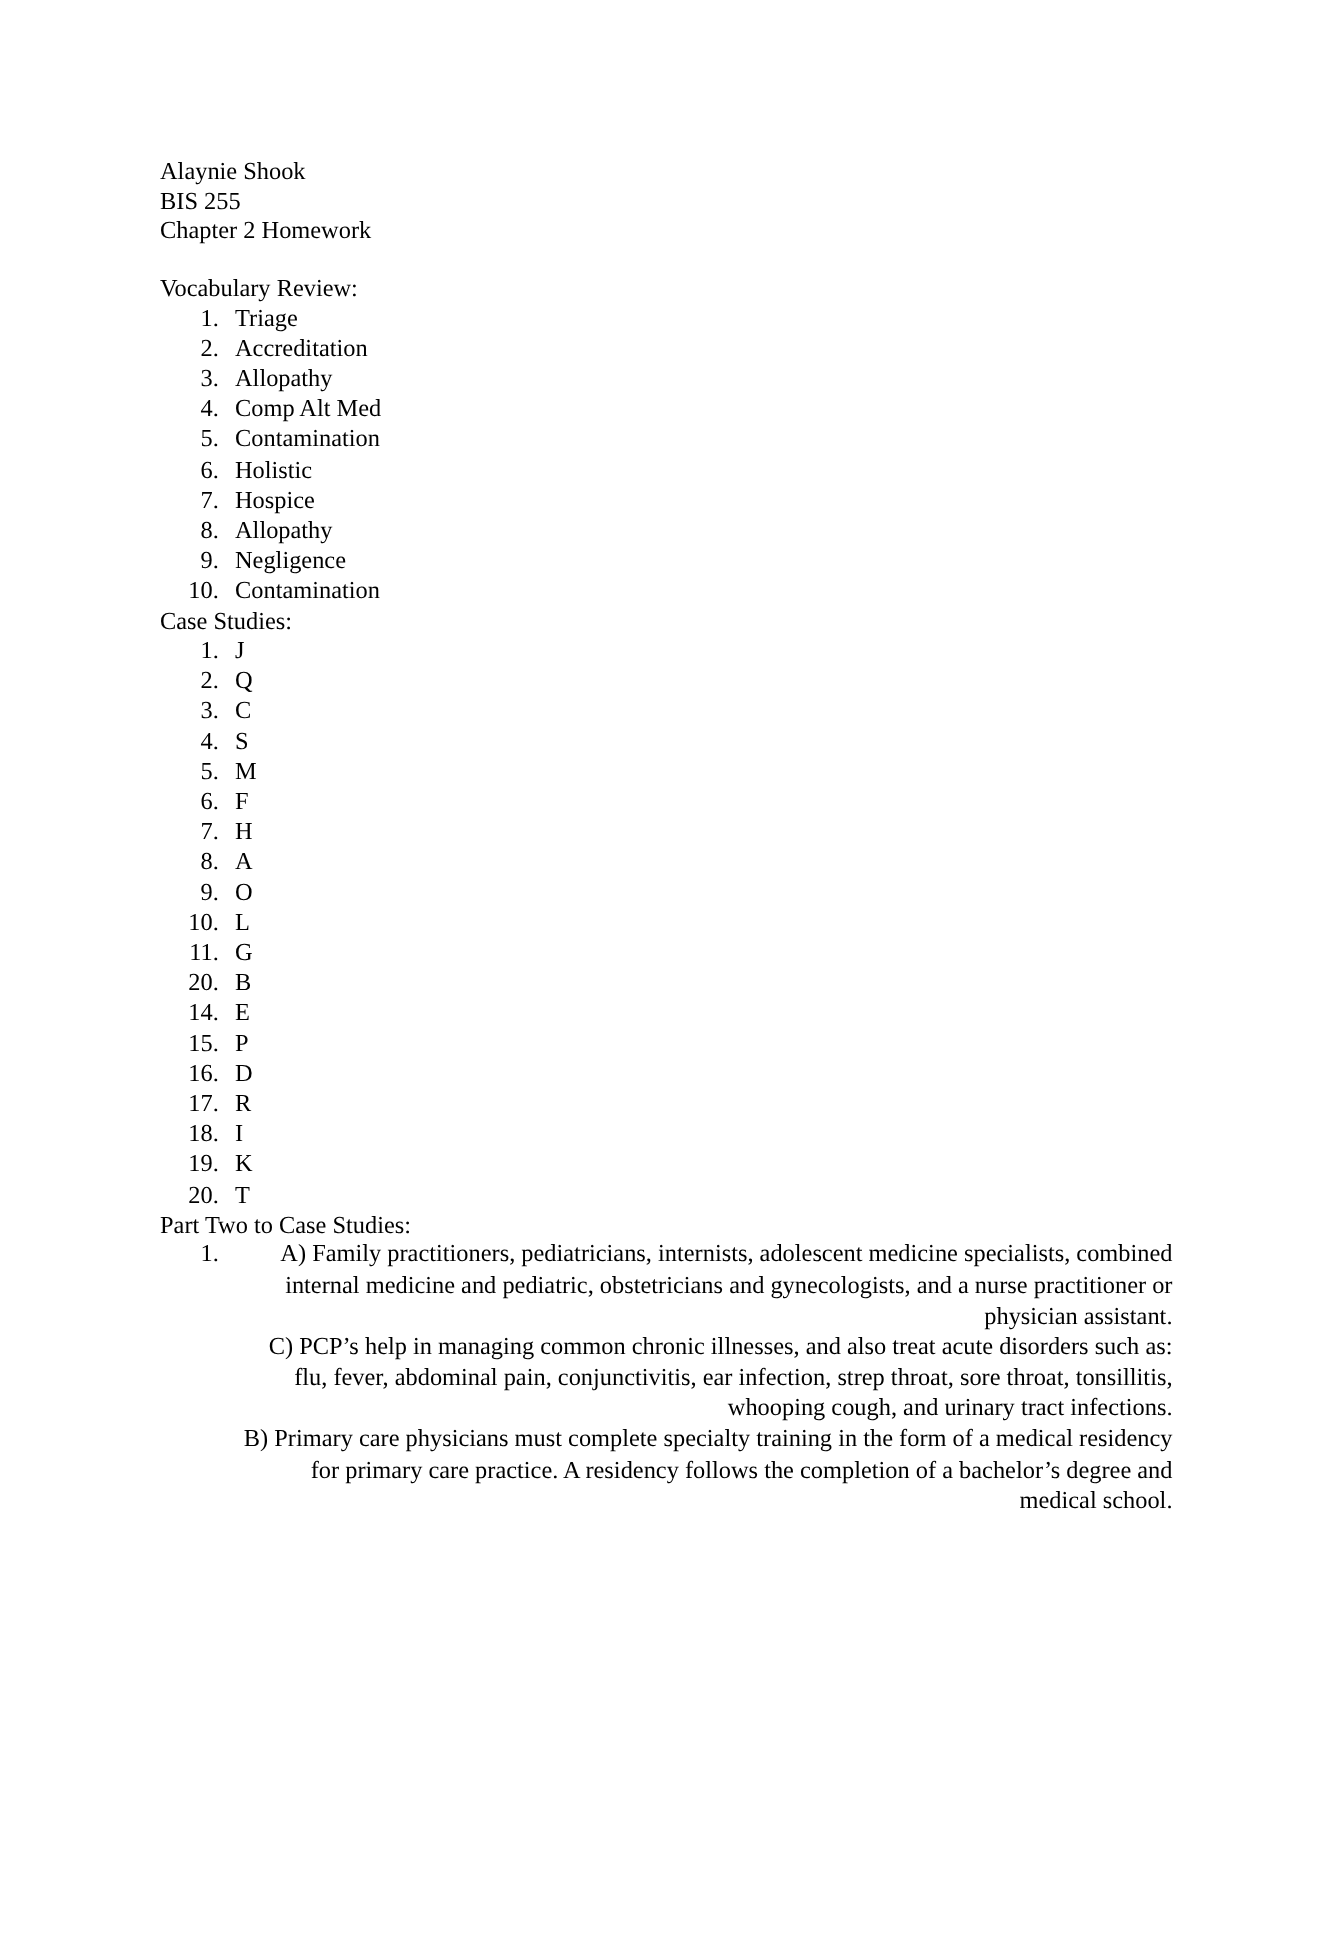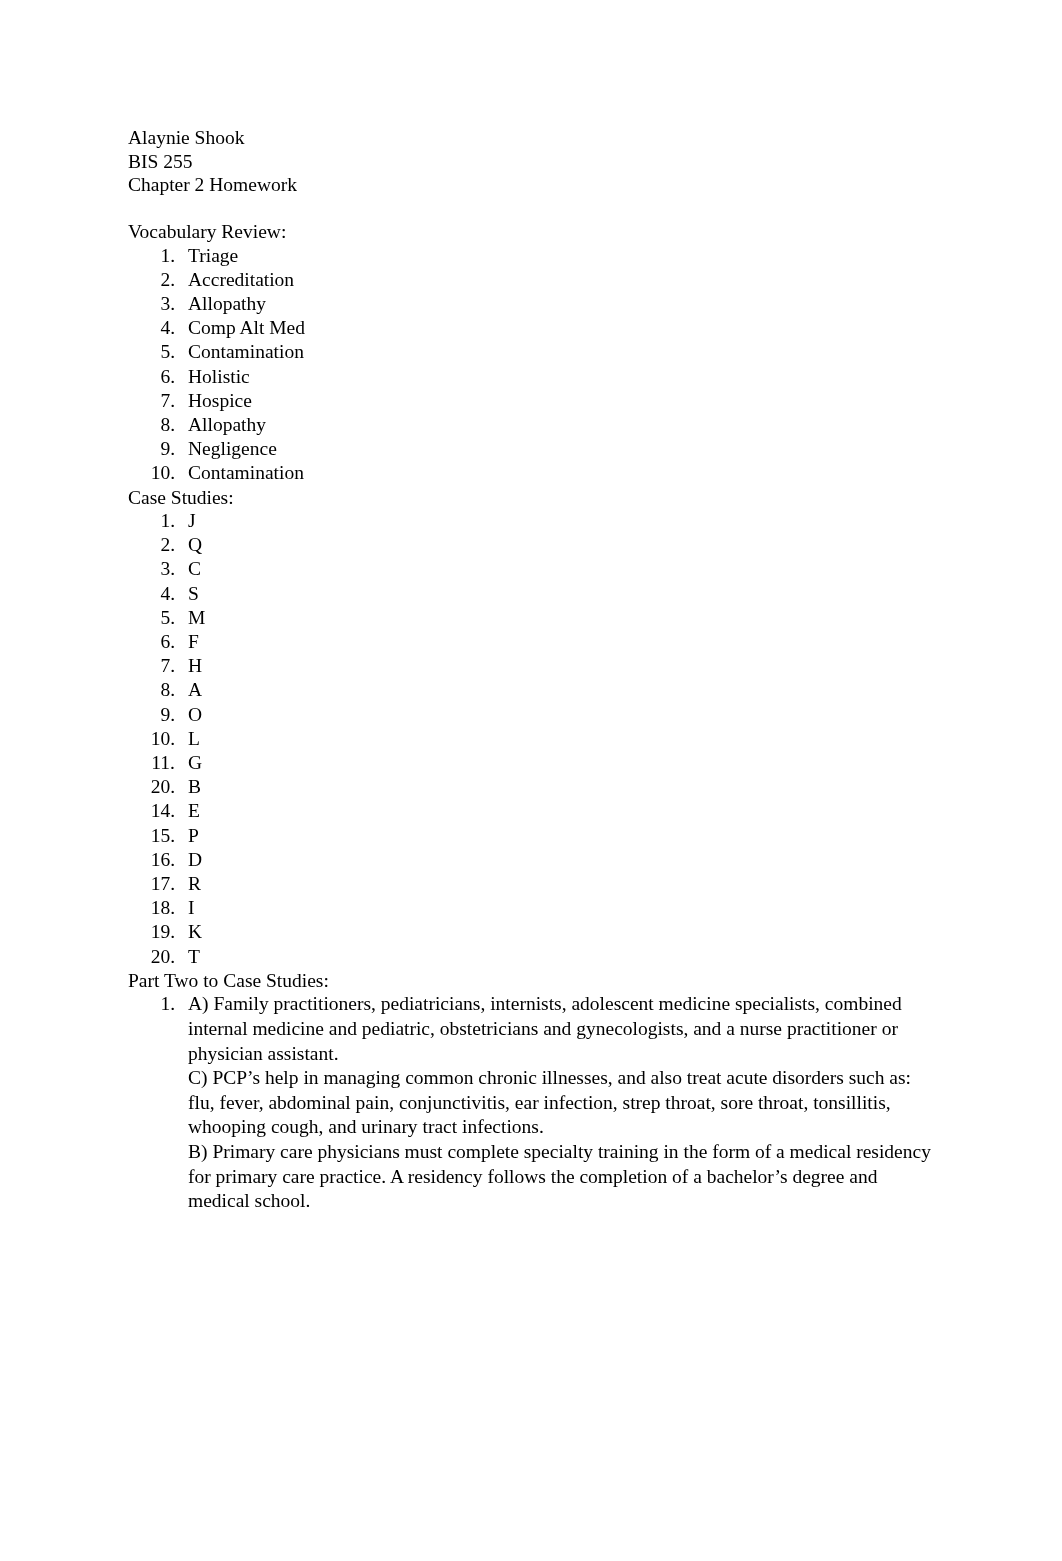--- a/index.html
+++ b/index.html
@@ -100,20 +100,21 @@
     text-align: right;
     white-space: pre;
   }
   .para-block {
     display: block;
     width: 750px;
     text-align: left;
   }
   .para-line {
     display: block;
+    text-align: right;
   }
 </style>
 </head>
 <body>
 
 <div class="page">
   <div class="doc-body">
 
     <div class="heading-block">
       <span class="heading-line">Alaynie Shook</span>

